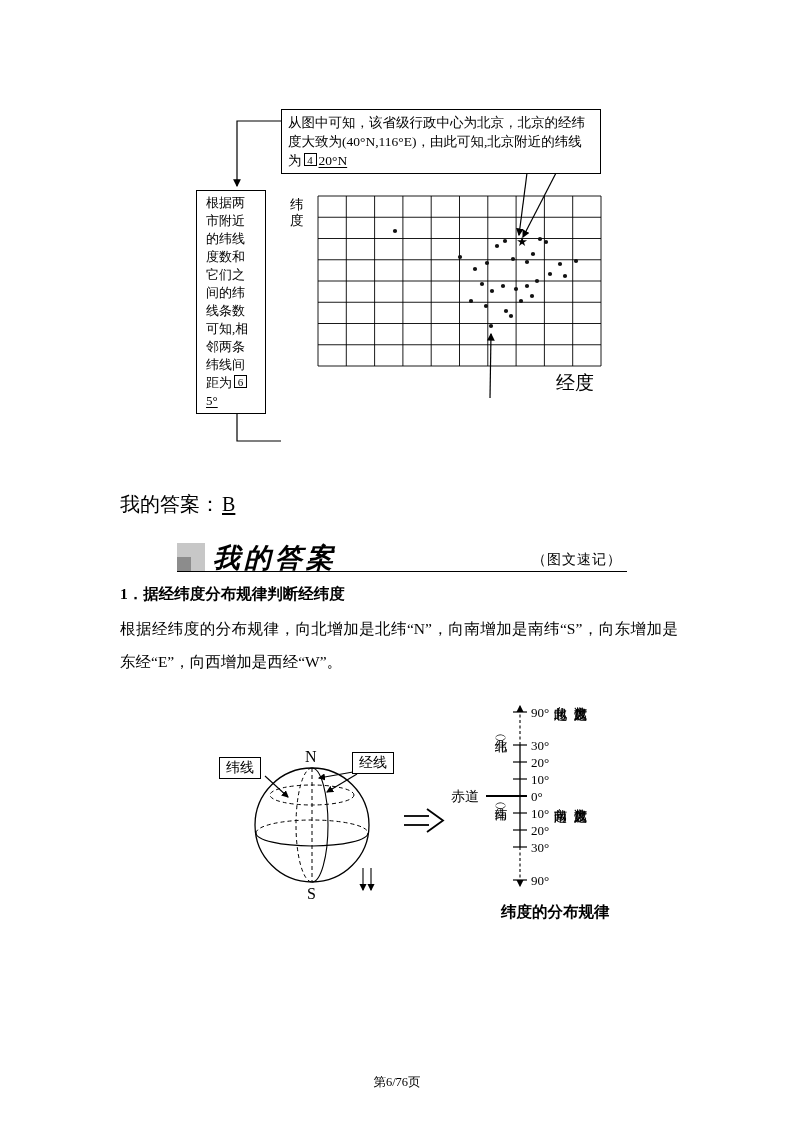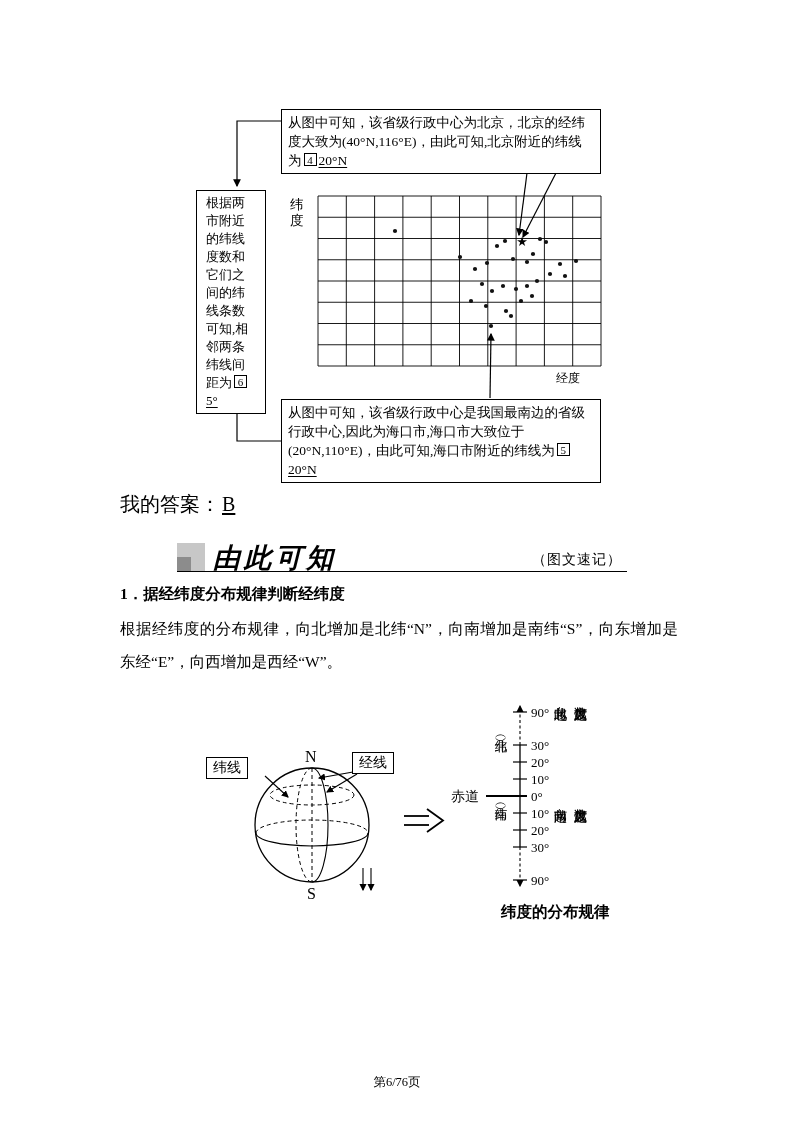--- a/index.html
+++ b/index.html
@@ -18,21 +18,21 @@
   .callout-top    { left:281px; top:109px;  width:320px; }
   .callout-left   { left:196px; top:190px;  width:70px; padding:3px 9px; font-size:13px; line-height:18px; }
   .callout-bottom { left:281px; top:399px;  width:320px; }
   .badge { display:inline-block; border:1px solid #000; width:13px; height:13px;
            line-height:12px; text-align:center; font-size:11px; margin:0 2px; vertical-align:1px; }
   .uval { text-decoration:underline; text-underline-offset:2px; }
 
   
   .ylab { position:absolute; left:290px; top:197px; width:16px; font-size:13.5px;
           line-height:16px; word-break:break-all; }
-  .xlab { position:absolute; left:556px; top:370px; font-size:12px;text-align:center; }
+  .xlab { position:absolute; left:556px; top:370px; font-size:19px;text-align:center; }
 
   
   .answer { position:absolute; left:120px; top:491px; font-size:20px; }
   .answer .uval { padding:0 2px; }
 
   
   .hdr-icon { position:absolute; left:177px; top:543px; width:28px; height:28px; background:#c7c7c7; }
   .hdr-icon::after { content:""; position:absolute; left:0; bottom:0; width:14px; height:14px; background:#8c8c8c; }
   .hdr-title { position:absolute; left:213px; top:540px; font-size:27px; font-weight:bold;
                font-style:italic; letter-spacing:4px; }
@@ -111,29 +111,28 @@
       <line x1="527" y1="173" x2="519" y2="235" marker-end="url(#arrA)"></line>
       <line x1="556" y1="173" x2="523" y2="237" marker-end="url(#arrA)"></line>
       <line x1="490" y1="398" x2="491" y2="334" marker-end="url(#arrA)"></line>
     </g>
   </svg>
 
   <div class="callout callout-top"><span>从图中可知，该省级行政中心为北京，北京的经纬度大致为(40°N,116°E)，由此可知,北京附近的纬线为</span><span class="badge">4</span><span class="uval">20°N</span></div>
 
   <div class="callout callout-left"><span>根据两市附近的纬线度数和它们之间的纬线条数可知,相邻两条纬线间距为</span><span class="badge">6</span><span class="uval">5°</span></div>
 
-  <div class="callout callout-bottom"><span>从图中可知，该省级行政中心是我国最南边的省级行政中心,因此为海口市,海口市大致位于(20°N,110°E)，由此可知,海口市附近的纬线为</span><span class="badge">5</span><span class="uval">20°N</span></div>
 
   <div class="ylab">纬度</div>
   <div class="xlab">经度</div>
 
   <div class="answer"><span>我的答案：</span><span class="uval">B</span></div>
 
   <div class="hdr-icon"></div>
-  <div class="hdr-title">由此可知</div>
+  <div class="hdr-title">我的答案</div>
   <div class="hdr-tag">（图文速记）</div>
   <div class="hdr-line"></div>
 
   <div class="m-heading">1．据经纬度分布规律判断经纬度</div>
   <div class="m-para">根据经纬度的分布规律，向北增加是北纬“N”，向南增加是南纬“S”，向东增加是东经“E”，向西增加是西经“W”。</div>
 
   <svg id="globe-svg" width="200" height="175" viewBox="0 0 200 175" style="left:215px; top:740px;">
     <defs>
       <marker id="arrB" viewBox="0 0 10 10" refX="8.5" refY="5" markerWidth="6.5" markerHeight="6.5" orient="auto">
         <path d="M0,0 L10,5 L0,10 z" fill="#000"></path>
@@ -148,21 +147,21 @@
     <path d="M97,28 A16,57 0 0 0 97,142" stroke="#000" stroke-width="1" stroke-dasharray="4 3" fill="none"></path>
     <g stroke="#000" stroke-width="1.1" fill="none">
       <line x1="50" y1="36" x2="73" y2="57" marker-end="url(#arrB)"></line>
       <line x1="138" y1="32" x2="104" y2="38" marker-end="url(#arrB)"></line>
       <line x1="142" y1="34" x2="112" y2="52" marker-end="url(#arrB)"></line>
       <line x1="148" y1="128" x2="148" y2="150" marker-end="url(#arrB)"></line>
       <line x1="156" y1="128" x2="156" y2="150" marker-end="url(#arrB)"></line>
     </g>
   </svg>
 
-  <div class="tag-box" style="left:206px; top:757px;font-family:Liberation Mono, monospace;">纬线</div>
+  <div class="tag-box" style="left:219px; top:757px;font-family:Liberation Mono, monospace;">纬线</div>
   <div class="tag-box" style="left:352px; top:752px;">经线</div>
   <div class="globe-n">N</div>
   <div class="globe-s">S</div>
 
   <svg width="46" height="30" viewBox="0 0 46 30" style="left:402px; top:806px;">
     <g stroke="#000" stroke-width="1.8" fill="none">
       <line x1="2" y1="10" x2="27" y2="10"></line>
       <line x1="2" y1="19" x2="27" y2="19"></line>
       <polyline points="25,3 41,14.5 25,26"></polyline>
     </g>

